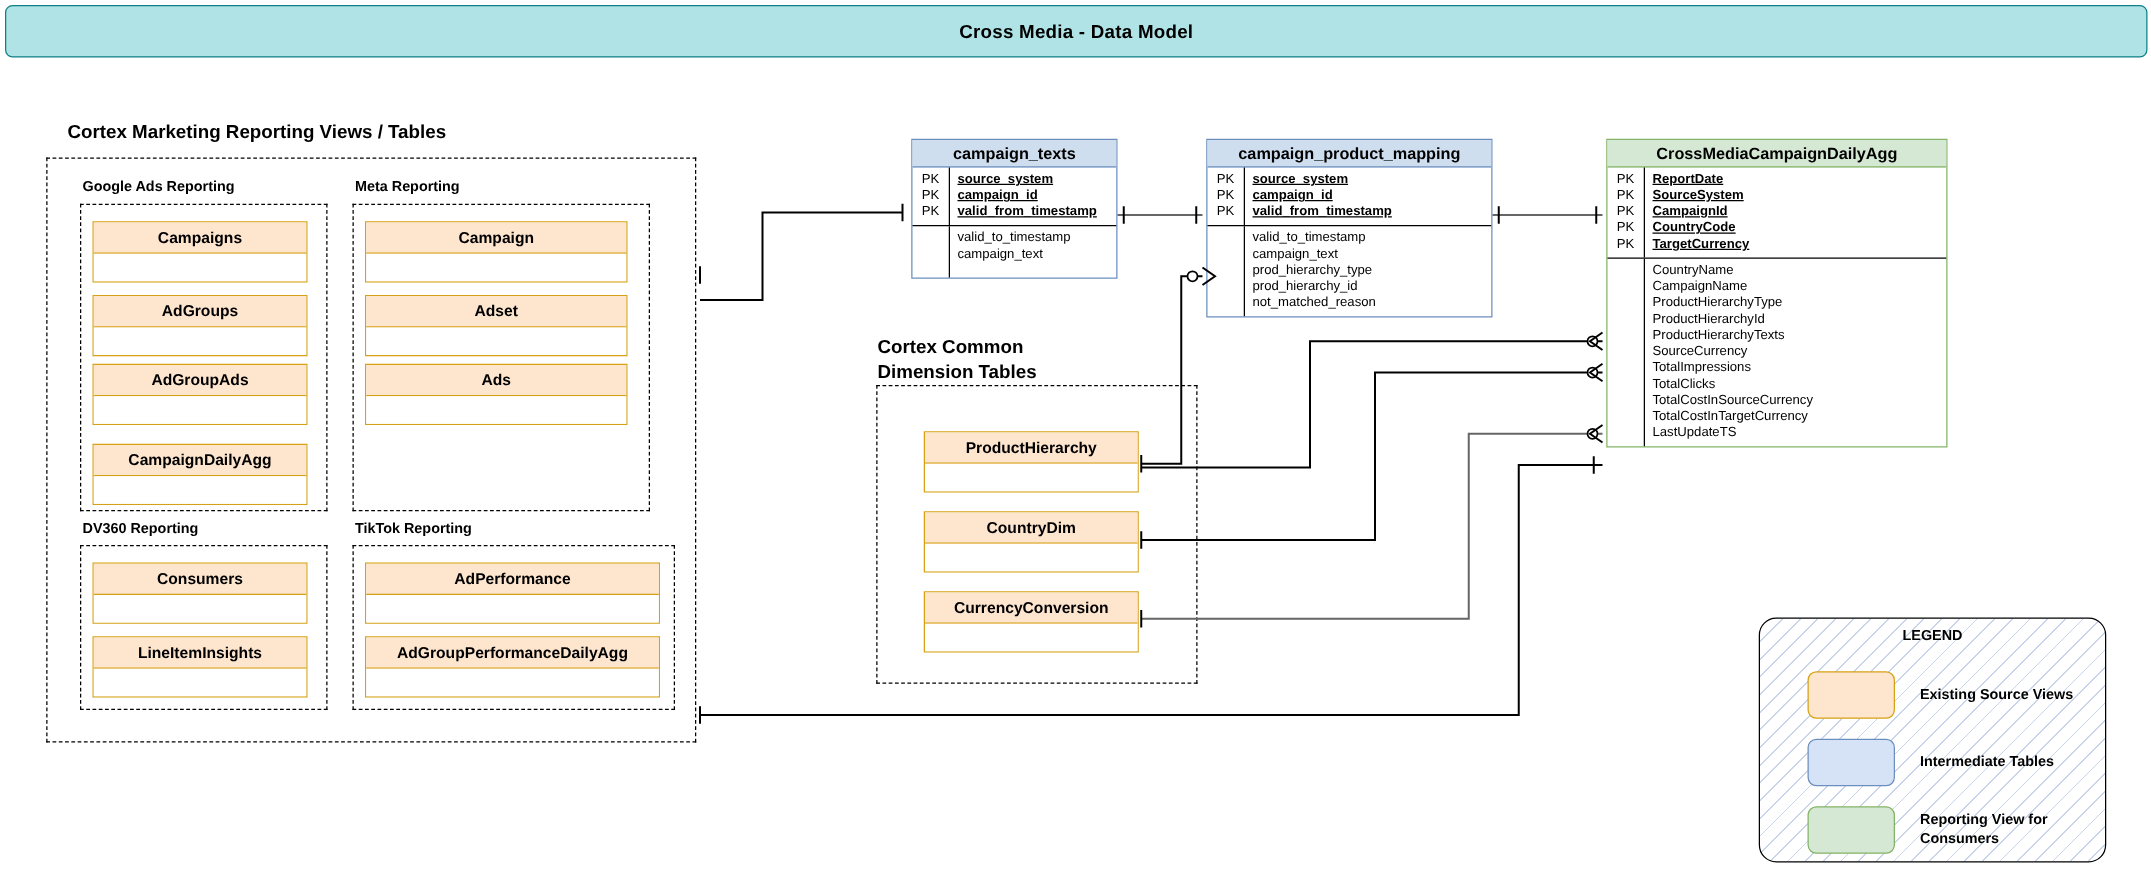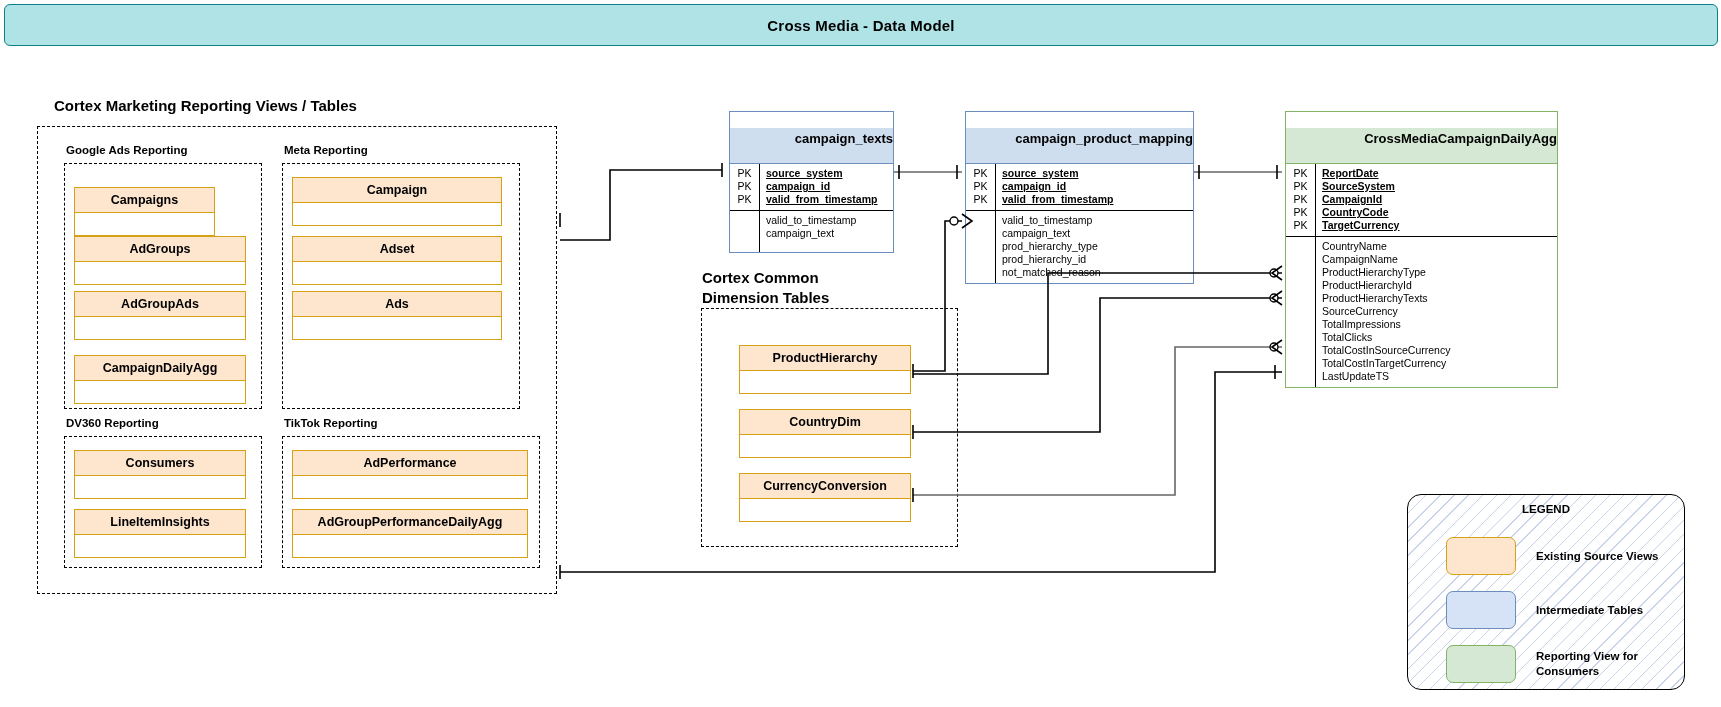--- a/index.html
+++ b/index.html
@@ -91,25 +91,24 @@
 
   
   .er {
     position: absolute;
     box-sizing: border-box;
     background: #ffffff;
   }
   .er .er-head {
     font-size: 13px;
     font-weight: bold;
-    text-align: right;
+    text-align: center;
     line-height: 22px;
-    height: 36px;
-    box-sizing: border-box;
-    margin-top: 16px;
+    height: 22px;
+    box-sizing: border-box;
   }
   .er.blue { border: 1px solid #6c8ebf; }
   .er.blue .er-head { background: #cfdeef; border-bottom: 1px solid #6c8ebf; }
   .er.green { border: 1px solid #82b366; }
   .er.green .er-head { background: #d5e8d4; border-bottom: 1px solid #82b366; }
 
   .er-section {
     display: flex;
     box-sizing: border-box;
   }
@@ -211,21 +210,21 @@
   <div class="group-label" style="left:66px; top:144px;">Google Ads Reporting</div>
   <div class="group-label" style="left:284px; top:144px;">Meta Reporting</div>
   <div class="group-label" style="left:66px; top:417px;">DV360 Reporting</div>
   <div class="group-label" style="left:284px; top:417px;">TikTok Reporting</div>
 
   <div class="dashed-box" style="left:64px; top:163px; width:198px; height:246px;"></div>
   <div class="dashed-box" style="left:282px; top:163px; width:238px; height:246px;"></div>
   <div class="dashed-box" style="left:64px; top:436px; width:198px; height:132px;"></div>
   <div class="dashed-box" style="left:282px; top:436px; width:258px; height:132px;"></div>
 
-  <div class="simple-table" style="left:74px; top:187px; width:141px;">
+  <div class="simple-table" style="left:74px; top:177px; width:172px;">
     <div class="st-head">Campaigns</div>
     <div class="st-body"></div>
   </div>
   <div class="simple-table" style="left:74px; top:236px; width:172px;">
     <div class="st-head">AdGroups</div>
     <div class="st-body"></div>
   </div>
   <div class="simple-table" style="left:74px; top:291px; width:172px;">
     <div class="st-head">AdGroupAds</div>
     <div class="st-body"></div>

